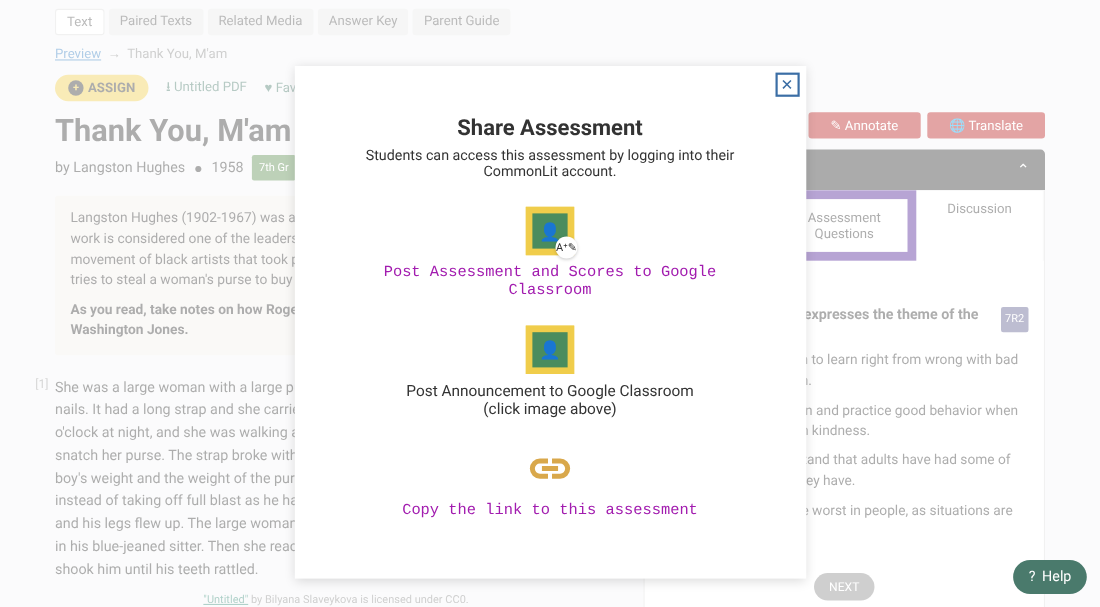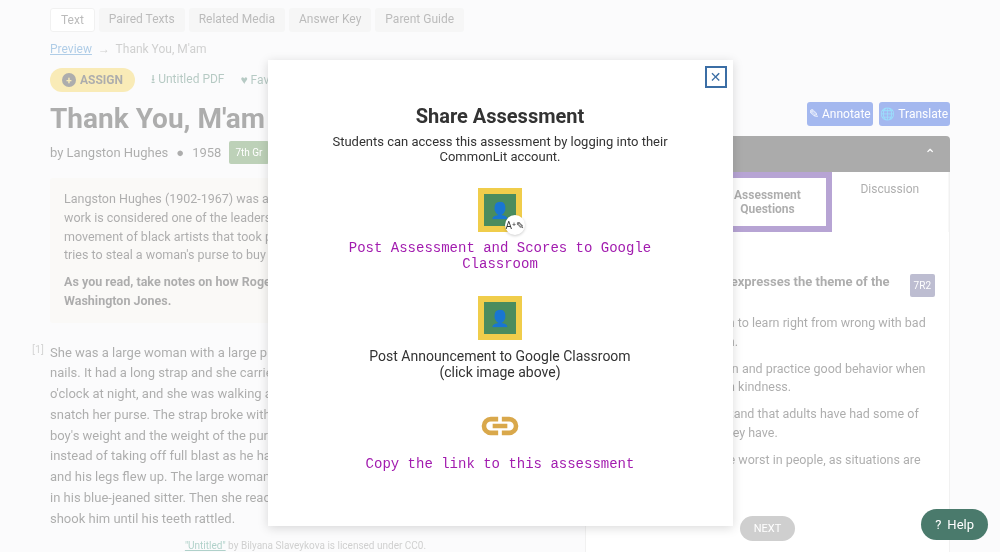--- a/index.html
+++ b/index.html
@@ -20,26 +20,26 @@
 .title { font-size: 28px; font-weight: bold; margin-bottom: 6px; }
 .byline { font-size: 13px; margin-bottom: 14px; display: flex; align-items: center; gap: 8px; }
 .grade-badge { background: #5a8c4e; color: #fff; padding: 6px 6px; font-size: 10px; border-radius: 2px; }
 .intro-box { background: #f2efeb; padding: 12px 14px; border-radius: 3px; font-size: 12.5px; line-height: 1.5; margin-bottom: 20px; }
 .intro-box strong { display: block; margin-top: 8px; }
 .para { font-size: 13px; line-height: 1.6; position: relative; padding-left: 0; margin-bottom: 10px; }
 .para-num { position: absolute; left: -18px; top: 0; color: #999; font-size: 11px; }
 .caption { font-size: 10px; color: #888; margin-top: 2px; }
 .caption a { color: #3b8c7a; text-decoration: underline; }
 .right-buttons { display: flex; gap: 6px; justify-content: flex-end; margin-bottom: 10px; }
-.rb { background: #1d4ed8; color: #fff; padding: 5px 2px; border-radius: 3px; font-size: 12px; }
+.rb { background: #b91c1c; color: #fff; padding: 5px 20px; border-radius: 3px; font-size: 12px; }
 .activities-header { background: #2d2d2d; color: #fff; padding: 10px 14px; border-radius: 4px 4px 0 0; display: flex; justify-content: space-between; align-items: center; font-size: 14px; }
 .activities-body { background: #fff; border: 1px solid #ddd; border-top: none; }
 .act-tabs { display: flex; }
 .act-tab { flex: 1; text-align: center; padding: 10px 4px; font-size: 12px; border-right: 1px solid #eee; }
-.act-tab.active { border: 6px solid #4c1d95; font-weight: bold; }
+.act-tab.active { border: 8px solid #4c1d95; }
 .q-nums { display: flex; gap: 4px; padding: 12px 14px 0 14px; }
 .q-num { background: #888; color: #fff; width: 18px; height: 18px; display: flex; align-items: center; justify-content: center; font-size: 11px; border-radius: 2px; }
 .q-num.active { background: #d08b3e; }
 .q-body { padding: 12px 14px; }
 .q-text { font-weight: bold; font-size: 13px; margin-bottom: 10px; }
 .std-badge { background: #5a5a8c; color: #fff; font-size: 10px; padding: 6px 4px; border-radius: 2px; float: right; }
 .answer { font-size: 12.5px; line-height: 1.5; margin-bottom: 8px; padding-left: 4px; }
 .next-btn { background: #888; color: #fff; padding: 6px 14px; border-radius: 14px; font-size: 11px; display: inline-block; margin: 8px auto; }
 .next-wrap { text-align: center; padding-bottom: 14px; }
 

